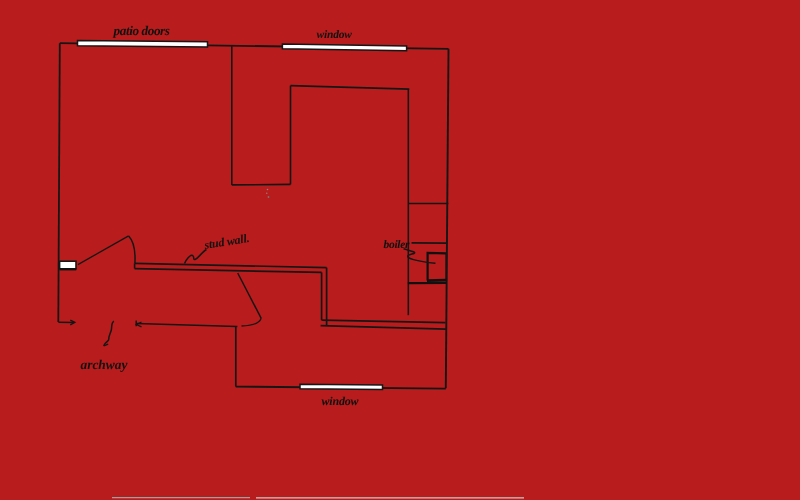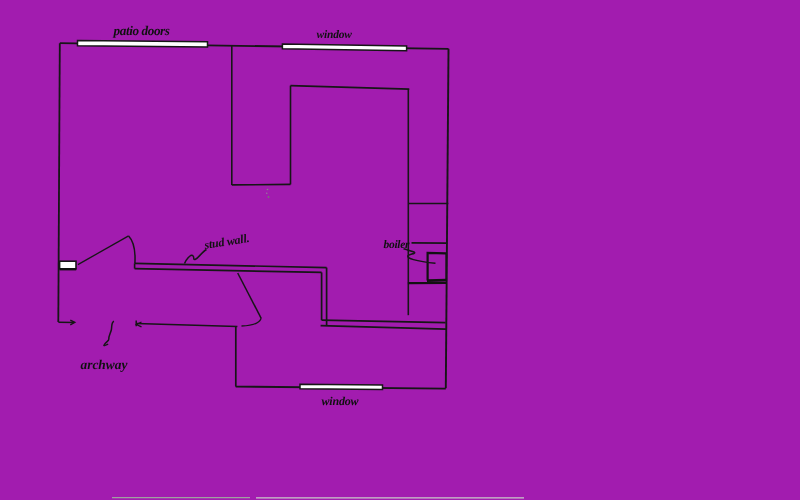--- a/index.html
+++ b/index.html
@@ -1,16 +1,16 @@
 <!DOCTYPE html>
 <html><head>
 <meta charset="utf-8">
 <style>
   html,body{margin:0;padding:0;background:#fff;}
-  .wrap{width:800px;height:500px;position:relative;overflow:hidden;background:#a21caf;}
+  .wrap{width:800px;height:500px;position:relative;overflow:hidden;background:#b91c1c;}
   svg{position:absolute;left:0;top:0;}
   text{font-family:"Liberation Serif", serif;font-style:italic;font-weight:bold;fill:#101010;text-rendering:geometricPrecision;}
 </style>
 </head>
 <body>
 <div class="wrap">
 <svg width="800" height="500" viewBox="0 0 800 500">
 
   <path d="M59.8,43.2 L448.5,48.8" stroke="#161616" stroke-width="1.8" fill="none"></path>
   <path d="M59.8,43.2 L58.3,322.0" stroke="#161616" stroke-width="1.8" fill="none"></path>

